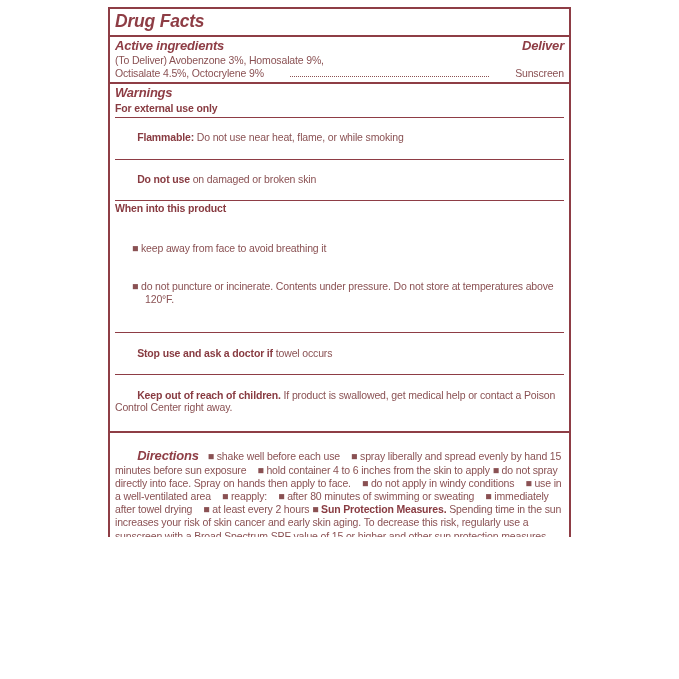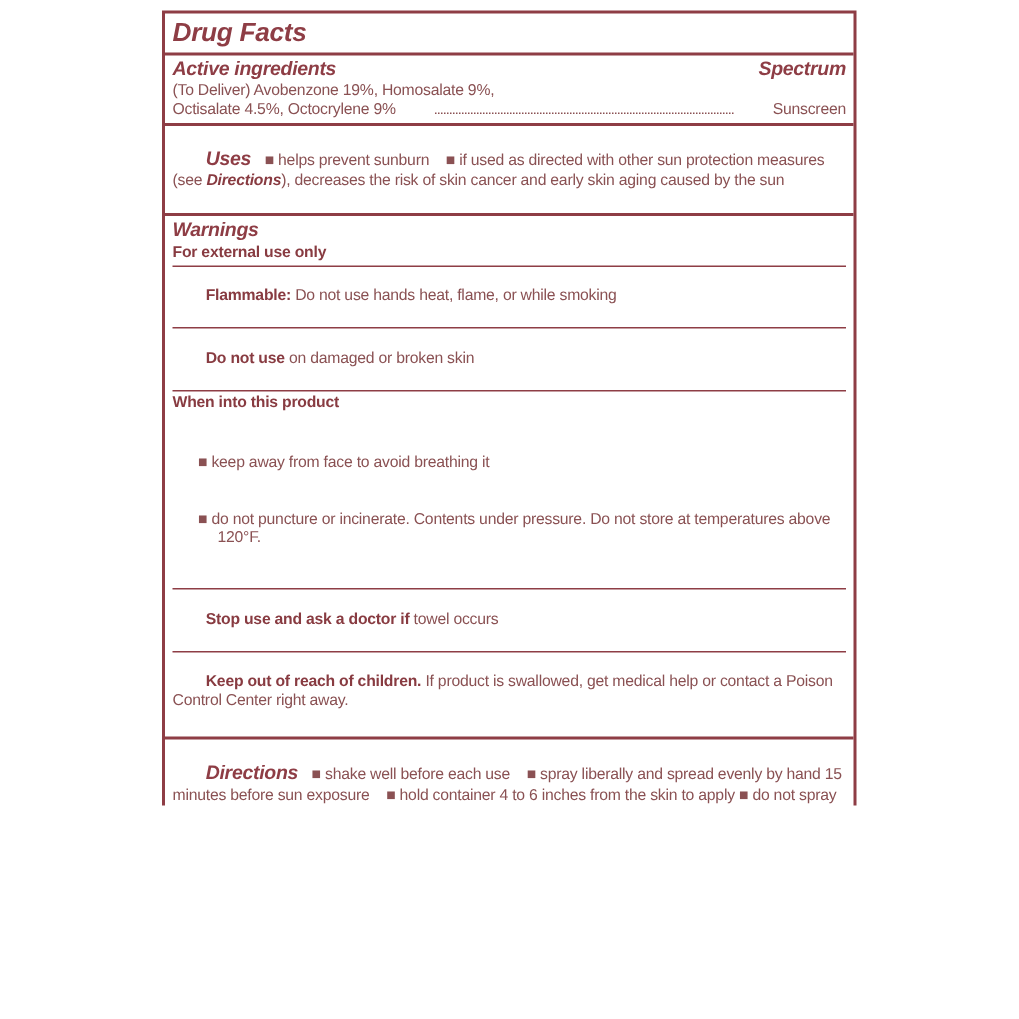--- a/index.html
+++ b/index.html
@@ -50,41 +50,36 @@
 <div class="page">
   <div class="label">
 
     <div class="sec first">
       <div class="bighead titlehead">Drug Facts</div>
     </div>
 
     <div class="sec">
       <div class="hdrrow">
         <span class="bighead">Active ingredients</span>
-        <span class="bighead">Spectrum</span>
+        <span class="bighead">Deliver</span>
       </div>
-      <div class="body-text">(To Deliver) Avobenzone 19%, Homosalate 9%,</div>
+      <div class="body-text">(To Deliver) Avobenzone 3%, Homosalate 9%,</div>
       <div class="leaderrow body-text">
         <span>Octisalate 4.5%, Octocrylene 9%</span>
         <span class="leader"></span>
         <span>Sunscreen</span>
       </div>
     </div>
 
-    <div class="sec">
-      <div class="body-text">
-        <span class="bighead inlinehead">Uses</span><span>■ helps prevent sunburn    ■ if used as directed with other sun protection measures (see </span><span class="bolditalic">Directions</span><span>), decreases the risk of skin cancer and early skin aging caused by the sun</span>
-      </div>
-    </div>
 
     <div class="sec">
       <div class="bighead">Warnings</div>
       <div class="wrow rule body-text bold">For external use only</div>
       <div class="wrow rule body-text">
-        <span class="bold">Flammable:</span><span> Do not use hands heat, flame, or while smoking</span>
+        <span class="bold">Flammable:</span><span> Do not use near heat, flame, or while smoking</span>
       </div>
       <div class="wrow rule body-text">
         <span class="bold">Do not use</span><span> on damaged or broken skin</span>
       </div>
       <div class="wrow body-text bold">When into this product</div>
       <div class="wbullets body-text">
         <div class="wbullet">■ keep away from face to avoid breathing it</div>
         <div class="wbullet">■ do not puncture or incinerate. Contents under pressure. Do not store at temperatures above 120°F.</div>
       </div>
       <div class="wrow rule body-text">

